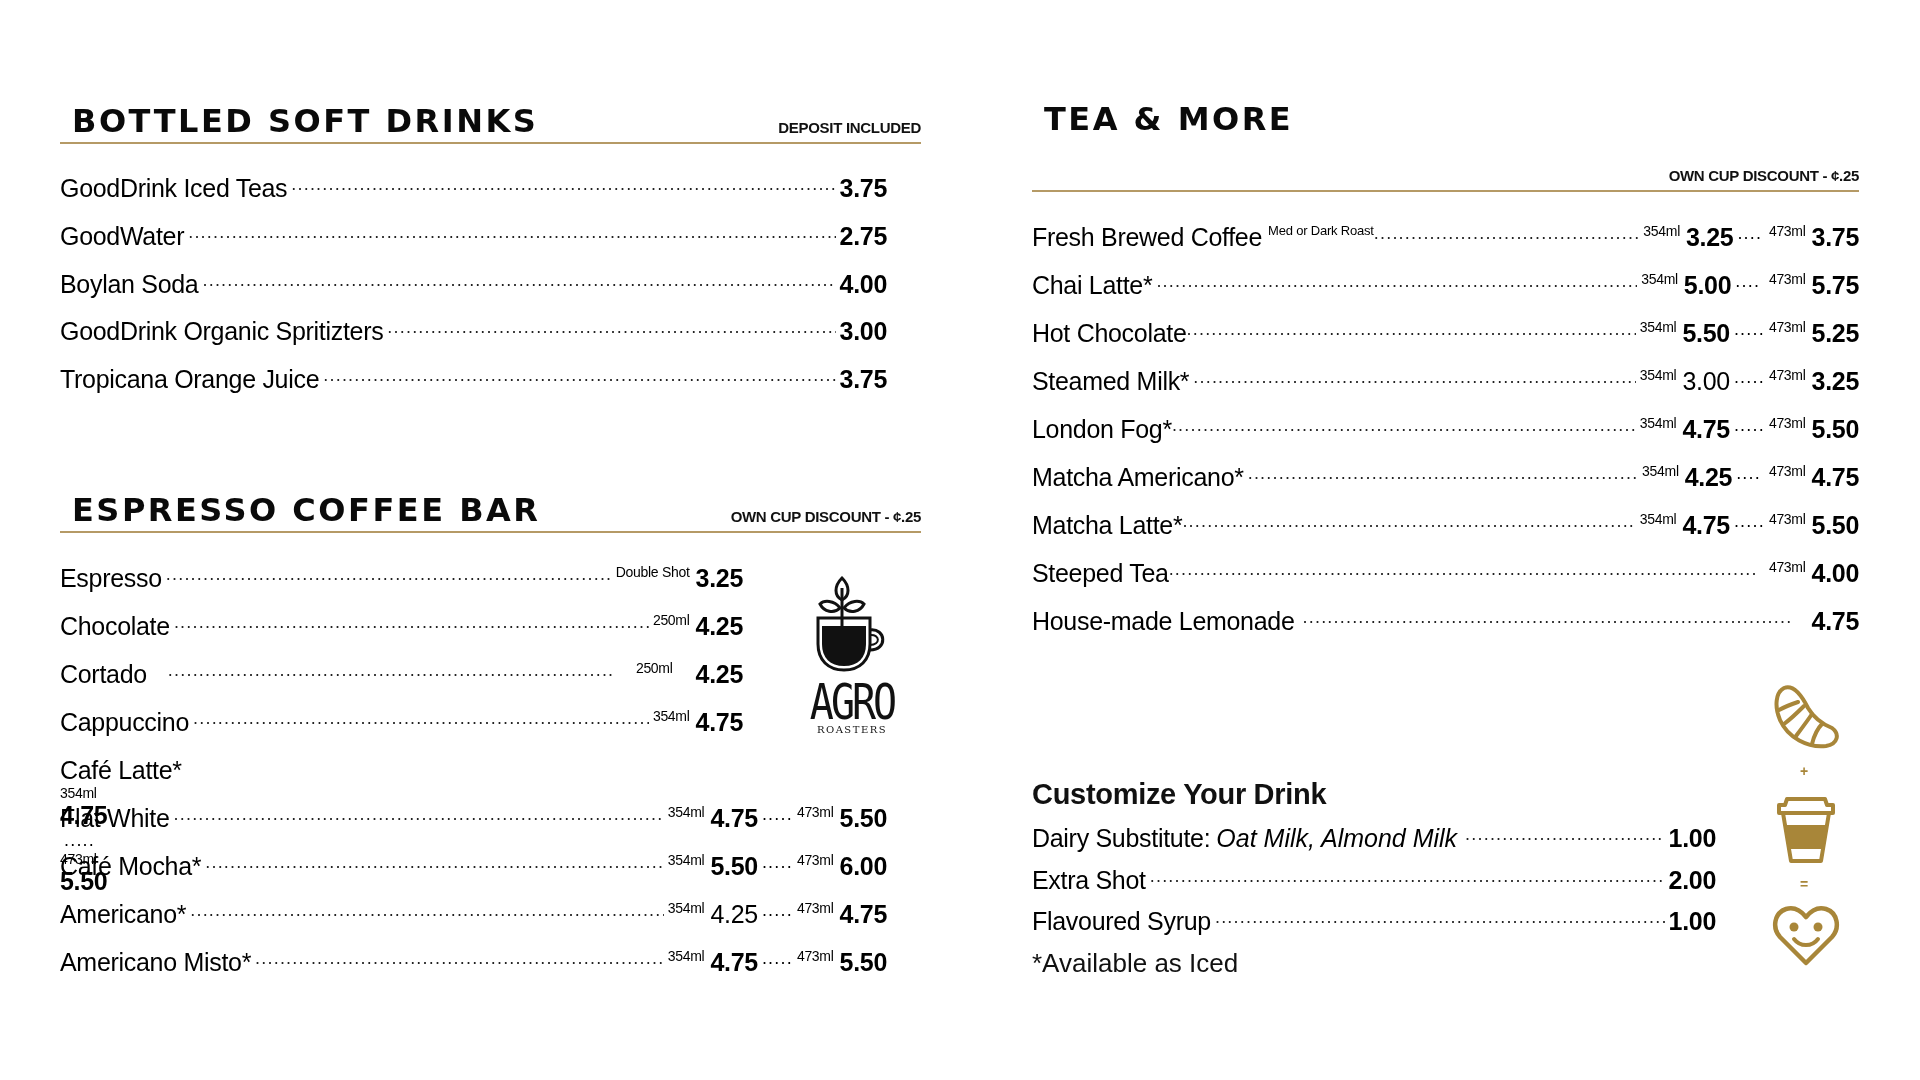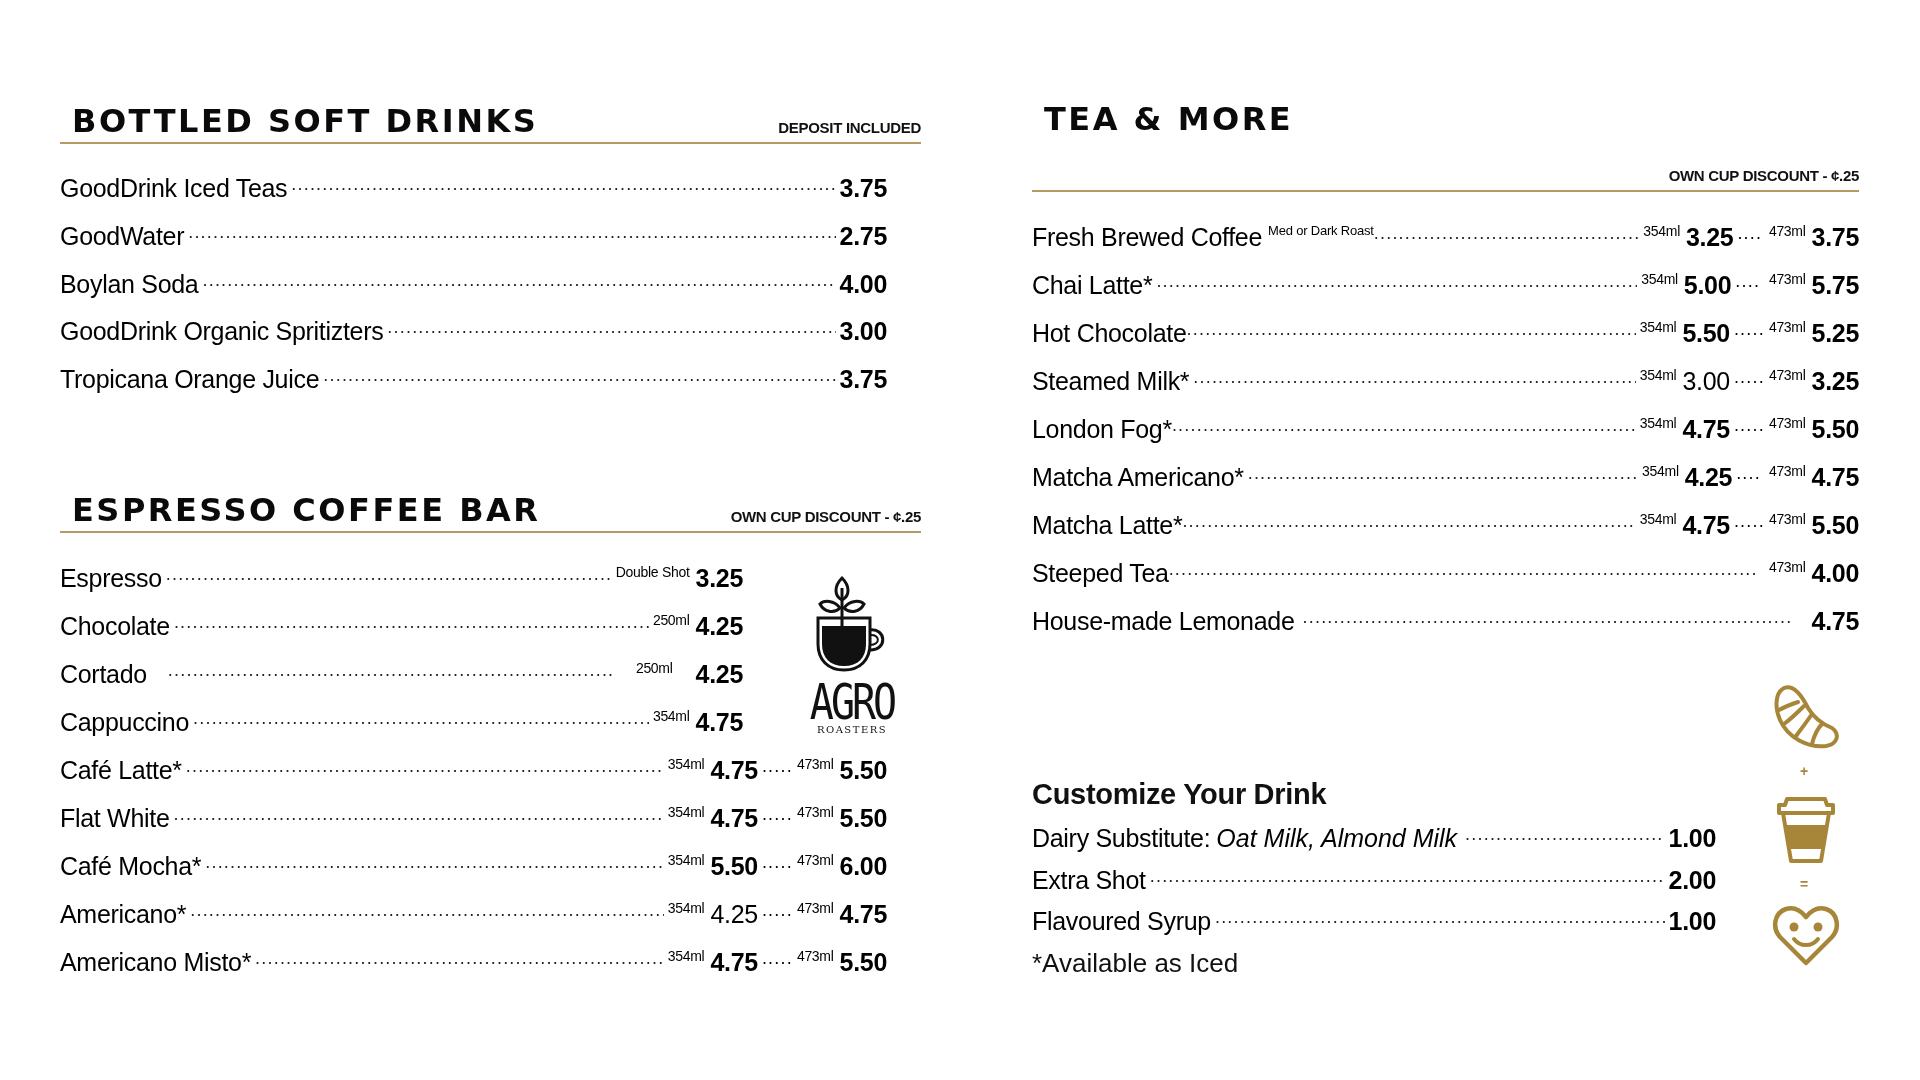--- a/index.html
+++ b/index.html
@@ -117,21 +117,21 @@
     <span class="size">250ml</span>
     <span class="price">4.25</span>
   </div>
   <div class="row" style="top:708px; width:683px;">
     <span class="name">Cappuccino</span>
     <span class="dots"></span>
     <span class="size">354ml</span>
     <span class="price">4.75</span>
   </div>
 
-  <div class="row" style="top:756px; width:827px;">
+  <div class="row" style="top:756px; width:827px;flex-direction:column;">
     <span class="name">Café Latte*</span>
     <span class="dots"></span>
     <span class="size">354ml</span>
     <span class="price">4.75</span>
     <span class="mid-dots">.....</span>
     <span class="size">473ml</span>
     <span class="price">5.50</span>
   </div>
   <div class="row" style="top:804px; width:827px;">
     <span class="name">Flat White</span>

